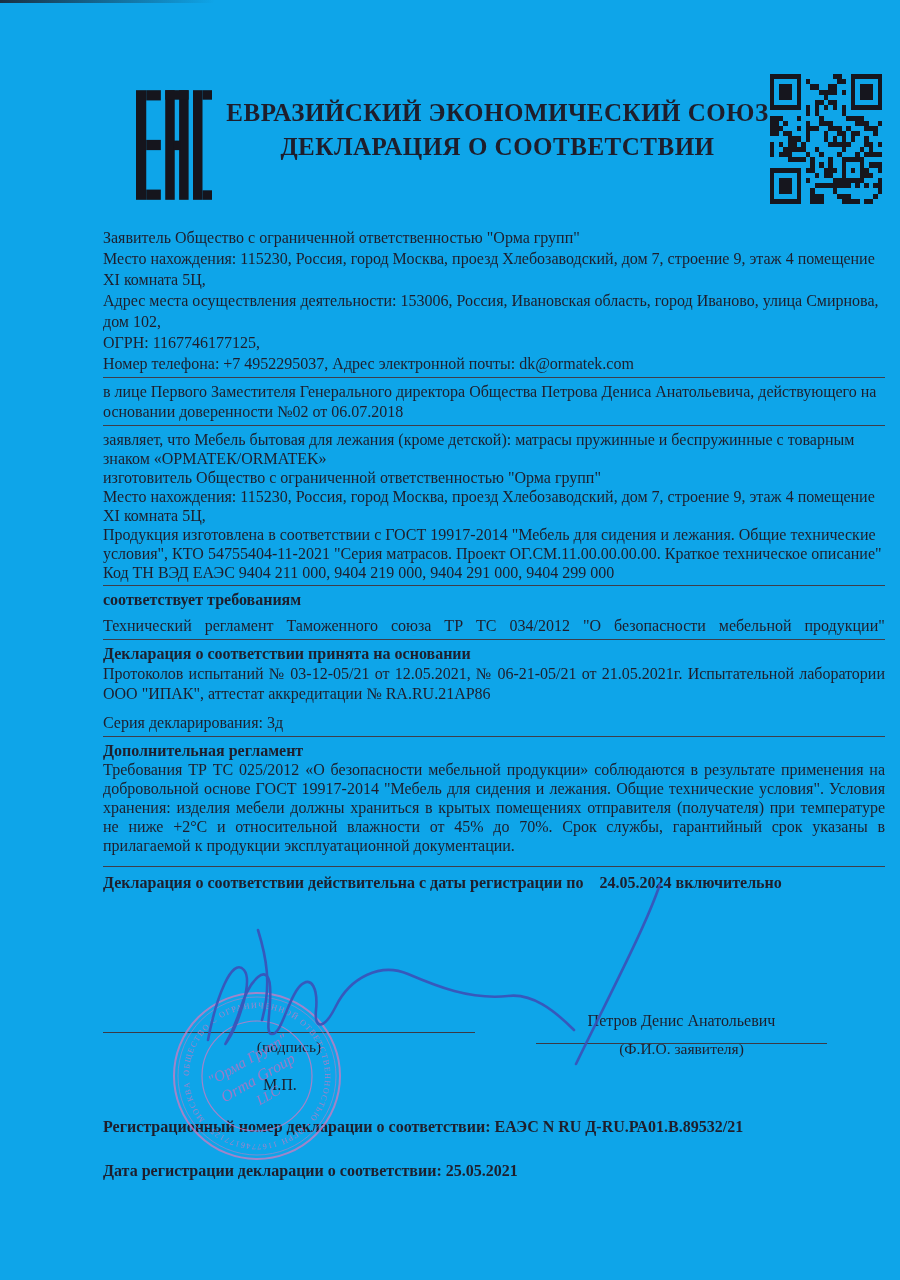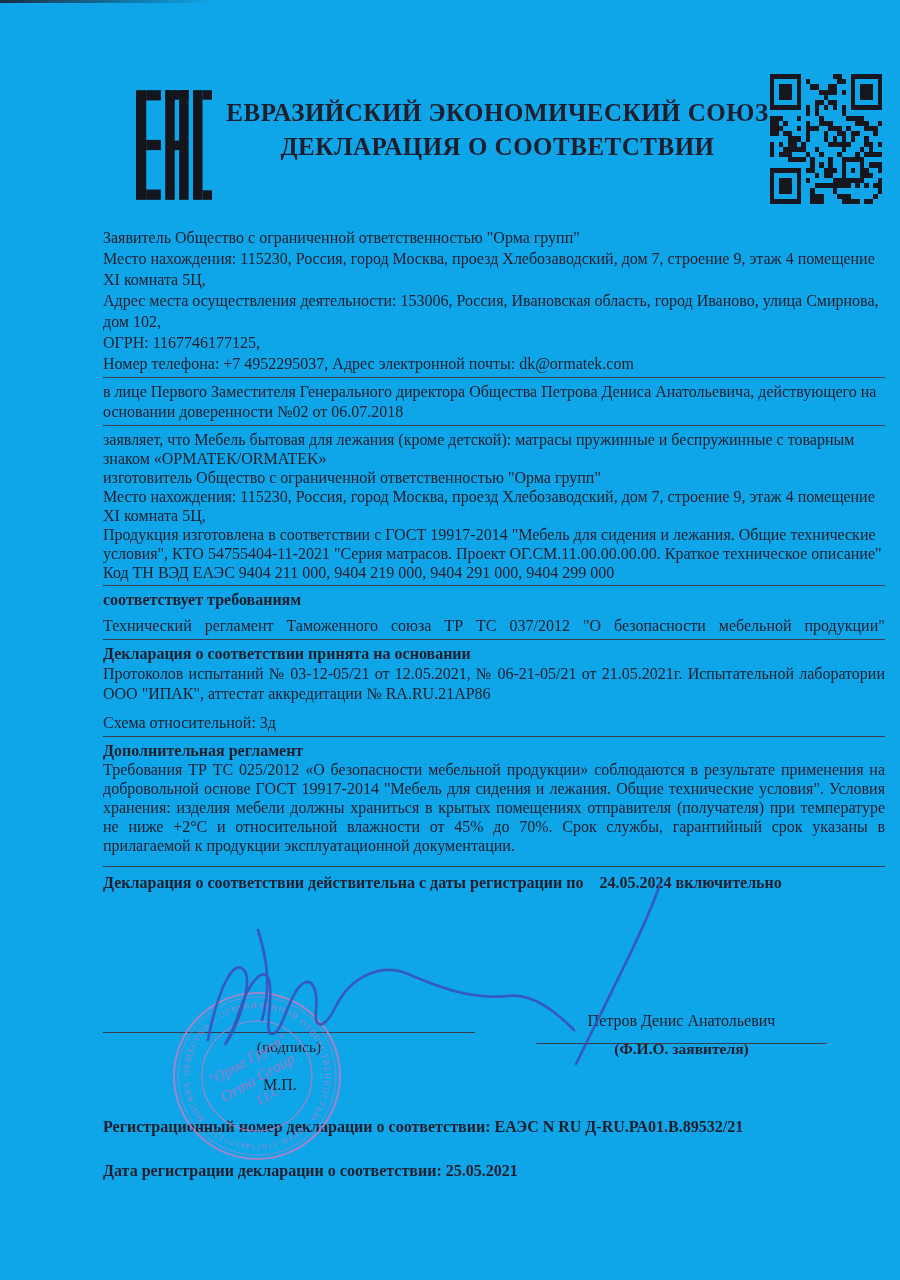--- a/index.html
+++ b/index.html
@@ -40,21 +40,21 @@
   hr.rule{border:0;border-top:1.6px solid #3e3e4a;margin:3px 0 4px 0;}
   .mt6{margin-top:6px!important;}
   .mt9{margin-top:9px!important;}
   .validity{font-weight:bold;line-height:20px;margin-top:6px!important;}
   .validity .vdate{margin-left:16px;}
   hr.pre-validity{margin-top:11px;}
   
   .sigline-left{position:absolute;left:103px;top:1012px;width:372px;height:20px;border-bottom:1.6px solid #3a3a46;}
   .sig-caption{position:absolute;left:103px;top:1038px;width:372px;text-align:center;font-size:15.5px;}
   .fio-name{position:absolute;left:536px;top:1012px;width:291px;text-align:center;font-size:16px;border-bottom:1.6px solid #3a3a46;padding-bottom:13px;}
-  .fio-caption{position:absolute;left:536px;top:1040px;width:291px;text-align:center;font-size:15.5px;font-weight:bold;}
+  .fio-caption{position:absolute;left:536px;top:1040px;width:291px;text-align:center;font-size:15.5px;}
   .mp{position:absolute;left:263px;top:1076px;font-size:16px;}
   .regnum{position:absolute;left:103px;top:1118px;width:782px;font-weight:bold;font-size:16px;}
   .regdate{position:absolute;left:103px;top:1162px;width:782px;font-weight:bold;font-size:16px;}
   
   .stamp{position:absolute;left:168px;top:990px;width:178px;height:172px;opacity:.8;}
   .stamp svg{width:100%;height:100%;}
   .handsig{position:absolute;left:140px;top:878px;width:560px;height:200px;pointer-events:none;}
   .handsig svg{width:100%;height:100%;}
 </style>
 </head>
@@ -405,28 +405,28 @@
       <p><span class="lead">заявляет, что</span><span>Мебель бытовая для лежания (кроме детской): матрасы пружинные и беспружинные с товарным знаком «ОРМАТЕК/ORMATEK»</span></p>
       <p><span class="lead">изготовитель</span><span>Общество с ограниченной ответственностью "Орма групп"</span></p>
       <p>Место нахождения: 115230, Россия, город Москва, проезд Хлебозаводский, дом 7, строение 9, этаж 4 помещение XI комната 5Ц,</p>
       <p>Продукция изготовлена в соответствии с ГОСТ 19917-2014 "Мебель для сидения и лежания. Общие технические условия", КТО 54755404-11-2021 "Серия матрасов. Проект ОГ.СМ.11.00.00.00.00. Краткое техническое описание"</p>
       <p>Код ТН ВЭД ЕАЭС 9404 211 000, 9404 219 000, 9404 291 000, 9404 299 000</p>
     </div>
     <hr class="rule">
 
     <div class="lh20">
       <p class="h">соответствует требованиям</p>
-      <p class="j2 mt6">Технический регламент Таможенного союза ТР ТС 037/2012 "О безопасности мебельной продукции"</p>
+      <p class="j2 mt6">Технический регламент Таможенного союза ТР ТС 034/2012 "О безопасности мебельной продукции"</p>
     </div>
     <hr class="rule">
 
     <div class="lh20">
       <p class="h">Декларация о соответствии принята на основании</p>
       <p class="j">Протоколов испытаний № 03-12-05/21 от 12.05.2021, № 06-21-05/21 от 21.05.2021г. Испытательной лаборатории ООО "ИПАК", аттестат аккредитации № RA.RU.21АР86</p>
-      <p class="mt9">Схема относительной: 3д</p>
+      <p class="mt9">Серия декларирования: 3д</p>
     </div>
     <hr class="rule">
 
     <div class="lh19">
       <p class="h">Дополнительная регламент</p>
       <p class="j">Требования ТР ТС 025/2012 «О безопасности мебельной продукции» соблюдаются в результате применения на добровольной основе ГОСТ 19917-2014 "Мебель для сидения и лежания. Общие технические условия". Условия хранения: изделия мебели должны храниться в крытых помещениях отправителя (получателя) при температуре не ниже +2°С и относительной влажности от 45% до 70%. Срок службы, гарантийный срок указаны в прилагаемой к продукции эксплуатационной документации.</p>
     </div>
 
     <hr class="rule pre-validity">
     <p class="validity"><span>Декларация о соответствии действительна с даты регистрации по</span><span class="vdate">24.05.2024 включительно</span></p>

